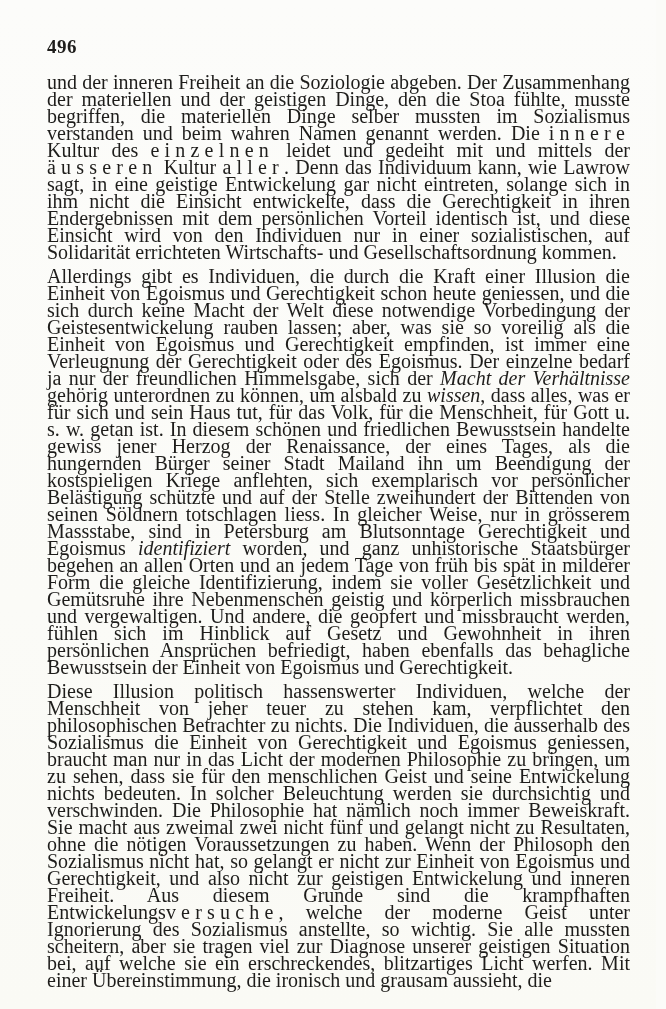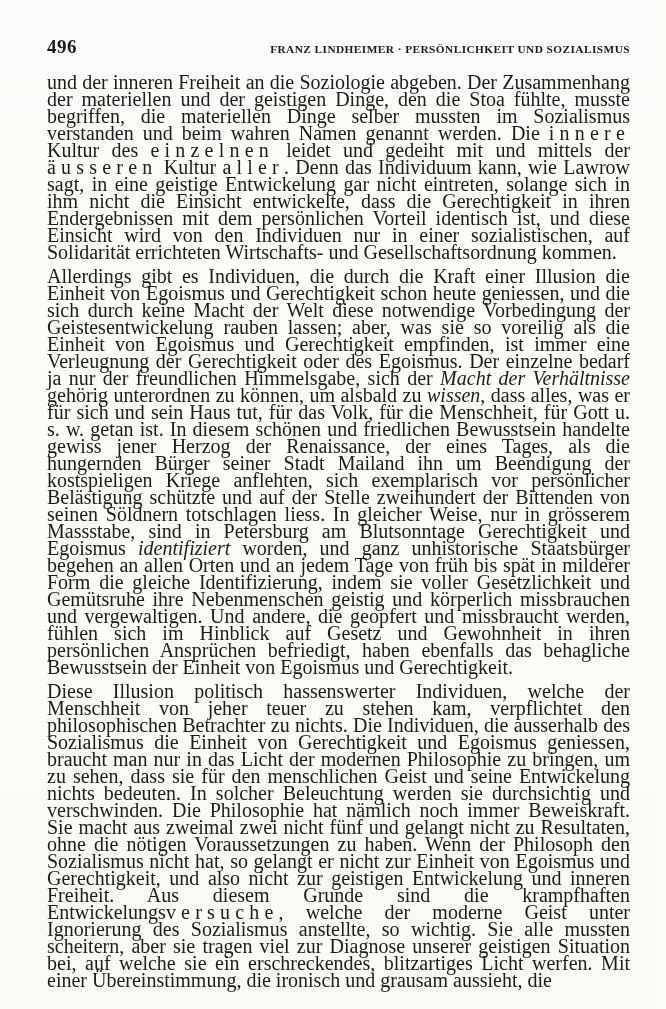--- a/index.html
+++ b/index.html
@@ -54,20 +54,19 @@
   .spaced {
     letter-spacing: 0.26em;
   }
 </style>
 </head>
 <body>
 
 <div class="page">
   <div class="header">
     <span class="page-number">496</span>
-    <span class="running-head">FRANZ LINDHEIMER · PERSÖNLICHKEIT UND SOZIALISMUS</span>
   </div>
   <div class="text-body">
       <p><span>und der inneren Freiheit an die Soziologie abgeben.  Der Zusammenhang der materiellen und der geistigen Dinge, den die Stoa fühlte, musste begriffen, die materiellen Dinge selber mussten im Sozialismus verstanden und beim wahren Namen genannt werden.  Die </span><span class="spaced">innere</span><span> Kultur des </span><span class="spaced">einzelnen</span><span> leidet und gedeiht mit und mittels der </span><span class="spaced">äusseren</span><span> Kultur </span><span class="spaced">aller</span><span>.  Denn das Individuum kann, wie Lawrow sagt, in eine geistige Entwickelung gar nicht eintreten, solange sich in ihm nicht die Einsicht entwickelte, dass die Gerechtigkeit in ihren Endergebnissen mit dem persönlichen Vorteil identisch ist, und diese Einsicht wird von den Individuen nur in einer sozialistischen, auf Solidarität errichteten Wirtschafts- und Gesellschaftsordnung kommen.</span></p>
       <p><span>Allerdings gibt es Individuen, die durch die Kraft einer Illusion die Einheit von Egoismus und Gerechtigkeit schon heute geniessen, und die sich durch keine Macht der Welt diese notwendige Vorbedingung der Geistesentwickelung rauben lassen; aber, was sie so voreilig als die Einheit von Egoismus und Gerechtigkeit empfinden, ist immer eine Verleugnung der Gerechtigkeit oder des Egoismus.  Der einzelne bedarf ja nur der freundlichen Himmelsgabe, sich der </span><span class="italic">Macht der Verhältnisse</span><span> gehörig unterordnen zu können, um alsbald zu </span><span class="italic">wissen</span><span>, dass alles, was er für sich und sein Haus tut, für das Volk, für die Menschheit, für Gott u. s. w. getan ist.  In diesem schönen und friedlichen Bewusstsein handelte gewiss jener Herzog der Renaissance, der eines Tages, als die hungernden Bürger seiner Stadt Mailand ihn um Beendigung der kostspieligen Kriege anflehten, sich exemplarisch vor persönlicher Belästigung schützte und auf der Stelle zweihundert der Bittenden von seinen Söldnern totschlagen liess.  In gleicher Weise, nur in grösserem Massstabe, sind in Petersburg am Blutsonntage Gerechtigkeit und Egoismus </span><span class="italic">identifiziert</span><span> worden, und ganz unhistorische Staatsbürger begehen an allen Orten und an jedem Tage von früh bis spät in milderer Form die gleiche Identifizierung, indem sie voller Gesetzlichkeit und Gemütsruhe ihre Nebenmenschen geistig und körperlich missbrauchen und vergewaltigen.  Und andere, die geopfert und missbraucht werden, fühlen sich im Hinblick auf Gesetz und Gewohnheit in ihren persönlichen Ansprüchen befriedigt, haben ebenfalls das behagliche Bewusstsein der Einheit von Egoismus und Gerechtigkeit.</span></p>
       <p><span>Diese Illusion politisch hassenswerter Individuen, welche der Menschheit von jeher teuer zu stehen kam, verpflichtet den philosophischen Betrachter zu nichts.  Die Individuen, die ausserhalb des Sozialismus die Einheit von Gerechtigkeit und Egoismus geniessen, braucht man nur in das Licht der modernen Philosophie zu bringen, um zu sehen, dass sie für den menschlichen Geist und seine Entwickelung nichts bedeuten.  In solcher Beleuchtung werden sie durchsichtig und verschwinden.  Die Philosophie hat nämlich noch immer Beweiskraft.  Sie macht aus zweimal zwei nicht fünf und gelangt nicht zu Resultaten, ohne die nötigen Voraussetzungen zu haben.  Wenn der Philosoph den Sozialismus nicht hat, so gelangt er nicht zur Einheit von Egoismus und Gerechtigkeit, und also nicht zur geistigen Entwickelung und inneren Freiheit.  Aus diesem Grunde sind die krampfhaften Entwickelungs</span><span class="spaced">versuche</span><span>, welche der moderne Geist unter Ignorierung des Sozialismus anstellte, so wichtig.  Sie alle mussten scheitern, aber sie tragen viel zur Diagnose unserer geistigen Situation bei, auf welche sie ein erschreckendes, blitzartiges Licht werfen.  Mit einer Übereinstimmung, die ironisch und grausam aussieht, die</span></p>
     </div>
 </div>
 
 </body></html>

